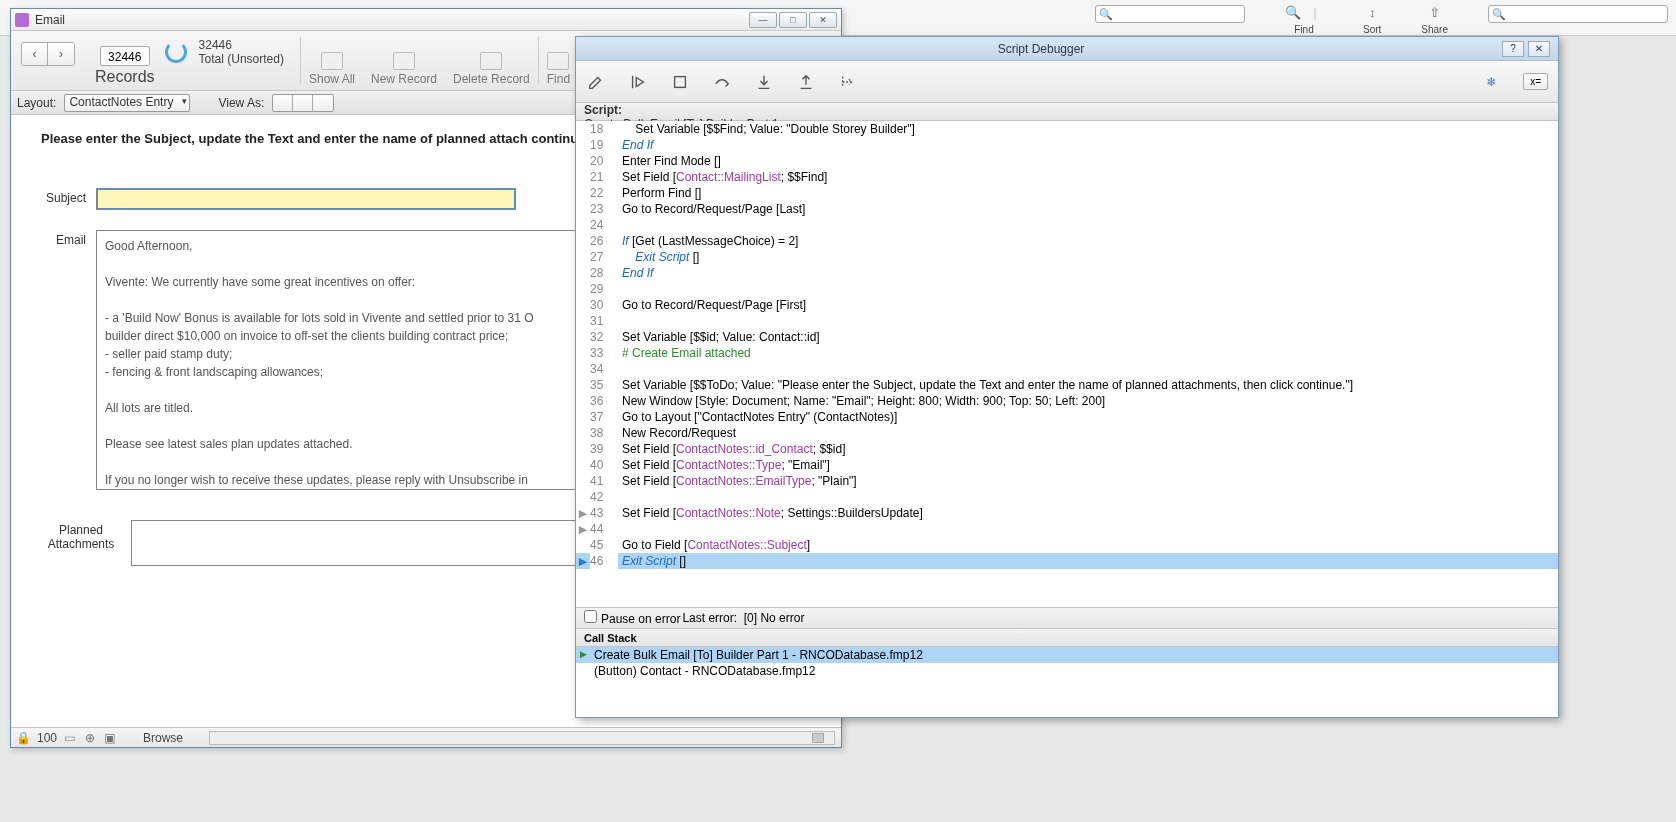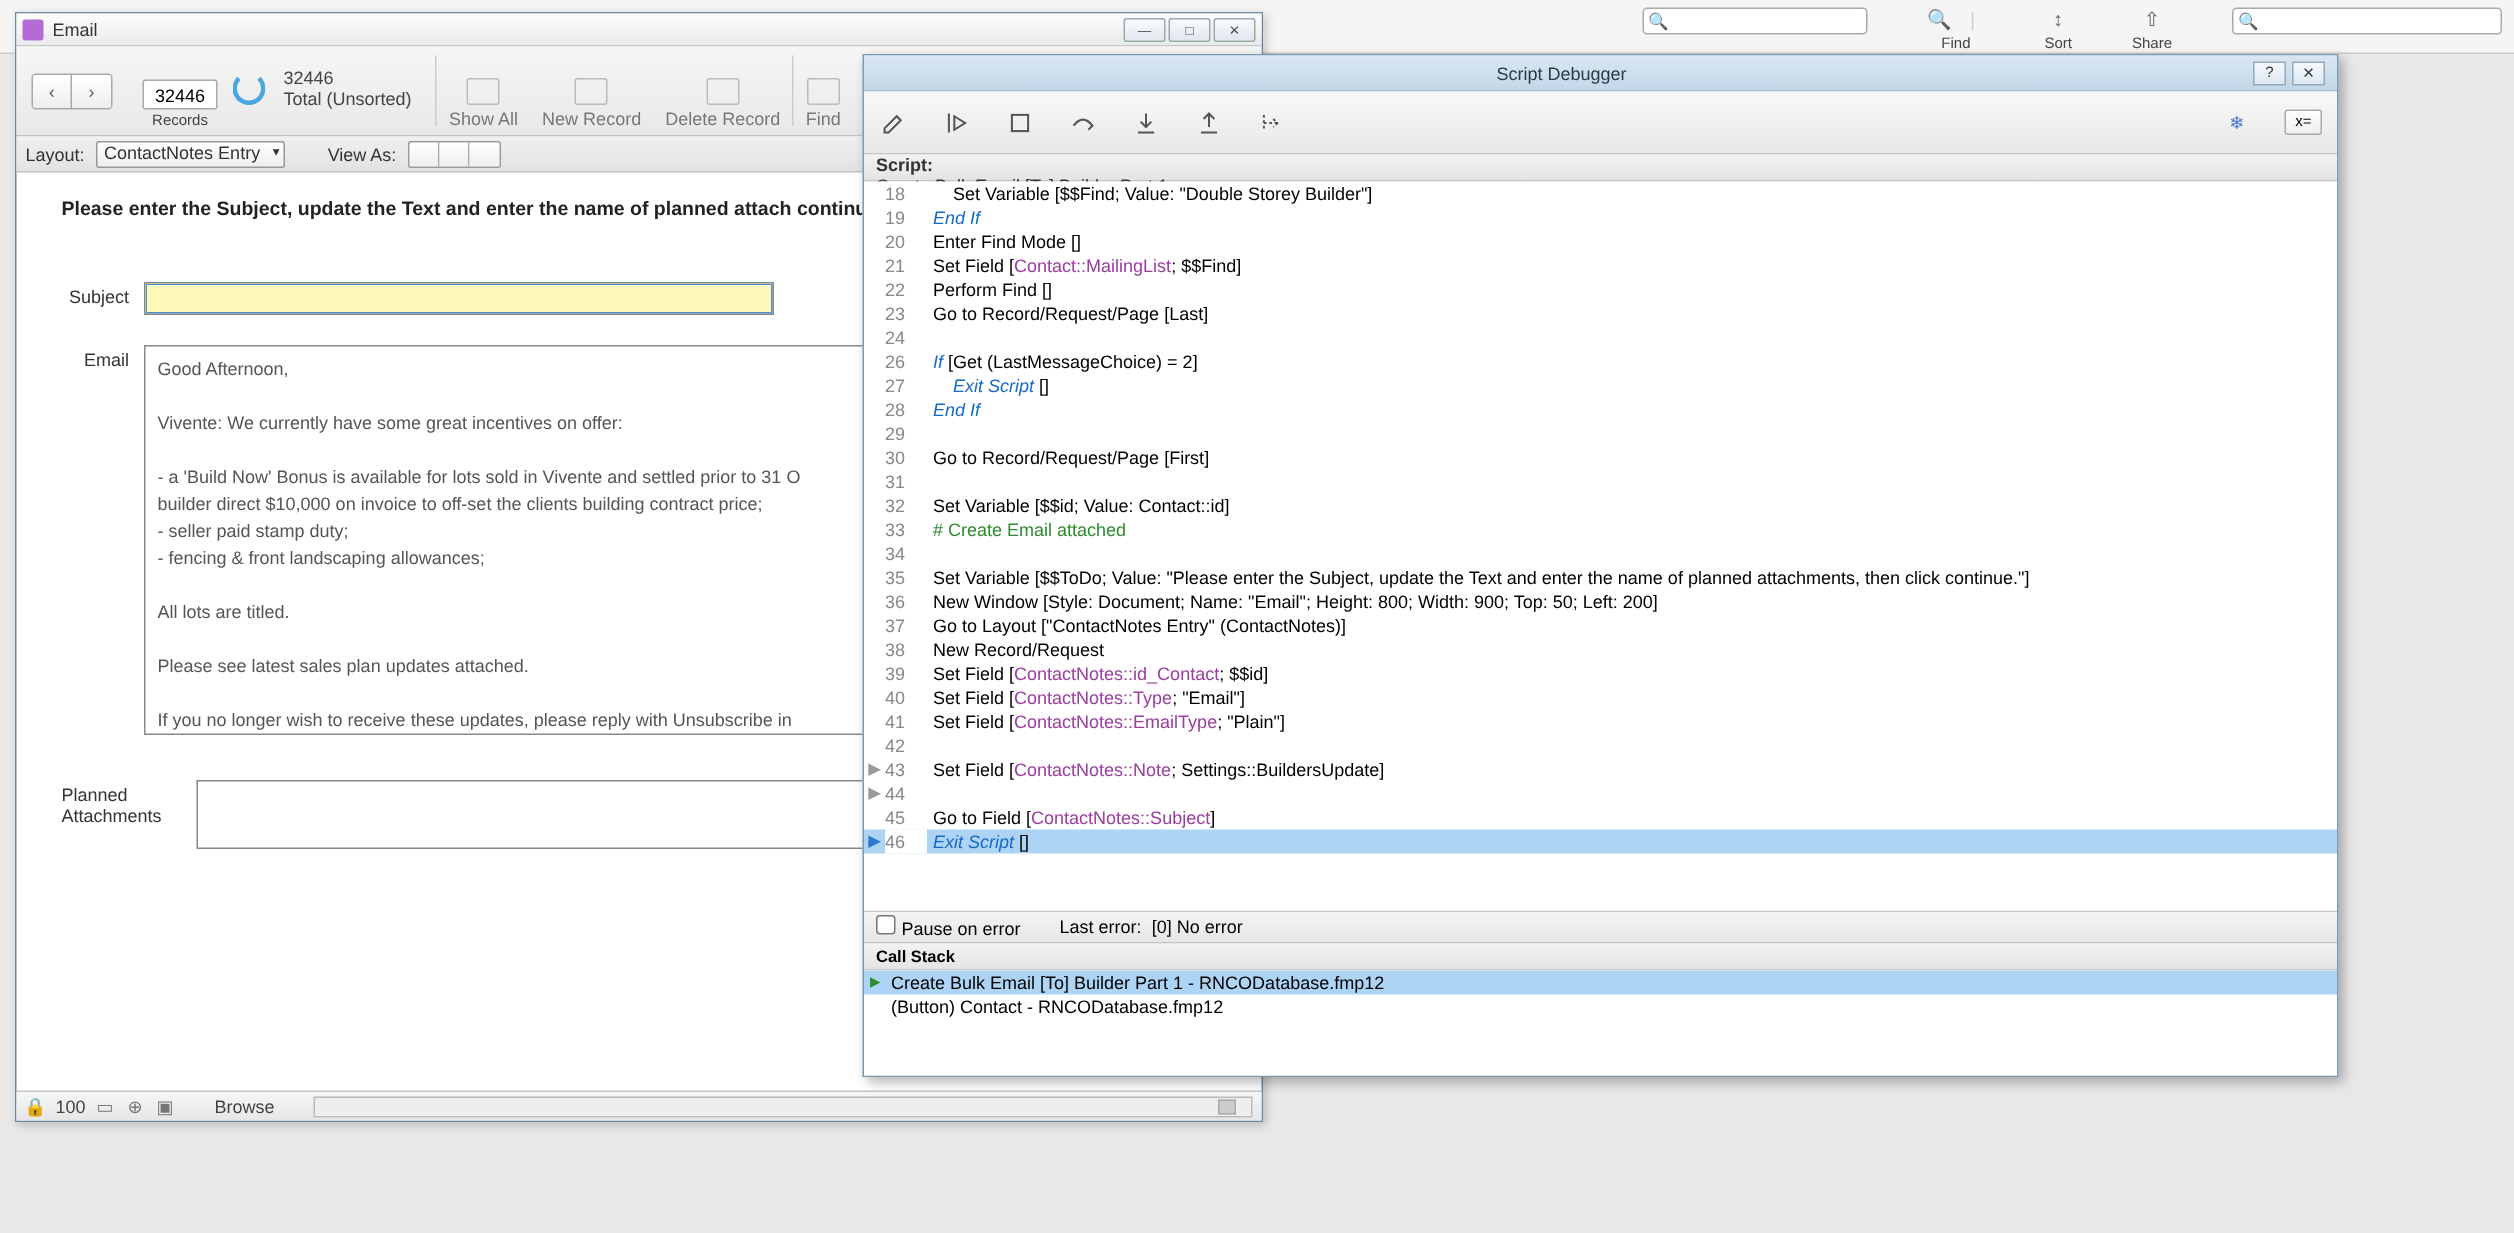--- a/index.html
+++ b/index.html
@@ -18,21 +18,21 @@
 
 .email-window { position: absolute; left: 10px; top: 8px; width: 832px; height: 740px; background: #fff; border: 1px solid #6b8aa3; box-shadow: 2px 2px 6px rgba(0,0,0,.2); display: flex; flex-direction: column; }
 .email-titlebar { height: 22px; background: linear-gradient(#fdfdfd,#eaeaea); border-bottom: 1px solid #c8c8c8; display: flex; align-items: center; padding: 0 4px; }
 .win-icon { width: 14px; height: 14px; background: #b56bd6; margin-right: 6px; border-radius: 2px; }
 .email-titlebar .title { flex: 1; color: #333; }
 .win-btns { display: flex; gap: 2px; }
 .win-btn { width: 28px; height: 16px; border: 1px solid #9aa; border-radius: 2px; background: linear-gradient(#fafcff,#e0e6ee); display: flex; align-items: center; justify-content: center; font-size: 9px; color: #455; cursor: pointer; }
 
 .email-toolbar { height: 60px; background: linear-gradient(#f6f6f6,#e8e8e8); border-bottom: 1px solid #c4c4c4; display: flex; align-items: stretch; }
 .tb-section { display: flex; flex-direction: column; align-items: center; justify-content: flex-end; padding: 4px 10px; gap: 2px; }
-.tb-section .lbl { font-size: 10px; color: #444; }
+.tb-section .lbl { font-size: 16px; color: #444; }
 .nav-arrows { display: flex; border: 1px solid #aaa; border-radius: 3px; overflow: hidden; }
 .nav-arrows div { width: 26px; height: 22px; display: flex; align-items: center; justify-content: center; background: linear-gradient(#fff,#eee); cursor: pointer; color: #555; }
 .nav-arrows div:first-child { border-right: 1px solid #aaa; }
 .rec-box { border: 1px solid #aaa; background: #fff; width: 50px; height: 20px; text-align: center; line-height: 20px; border-radius: 2px; }
 .spinner { width: 22px; height: 22px; border: 3px solid #4aa6e0; border-top-color: transparent; border-radius: 50%; }
 .rec-info { display: flex; flex-direction: column; justify-content: center; font-size: 11px; color: #444; padding: 0 6px; }
 .vsep { width: 1px; background: #ccc; margin: 6px 0; }
 .tb-btn { display: flex; flex-direction: column; align-items: center; justify-content: flex-end; padding: 4px 8px; gap: 2px; color: #777; cursor: pointer; }
 .tb-btn .ic { width: 22px; height: 18px; border: 1px solid #bbb; border-radius: 2px; }
 .tb-btn.disabled { color: #aaa; }
@@ -80,21 +80,21 @@
 .gutter { width: 28px; padding-right: 6px; color: #888; background: #fff; user-select: none; flex-shrink: 0; }
 .gut-mark { width: 14px; flex-shrink: 0; display: flex; align-items: center; justify-content: center; }
 .code-txt { padding-left: 4px; }
 .kw-blue { color: #1569c7; font-style: italic; }
 .kw-purple { color: #9b3ca0; }
 .kw-green { color: #2e8b2e; }
 .line-hl { background: #aed4f5; }
 .arrow-blue { color: #2a7ad1; font-size: 11px; }
 .arrow-grey { color: #999; font-size: 11px; }
 
-.err-bar { height: 22px; background: linear-gradient(#f4f4f4,#e6e6e6); border-top: 1px solid #c4c4c4; border-bottom: 1px solid #c4c4c4; display: flex; align-items: center; padding: 0 8px; gap: 26px; font-size: 11px; }
+.err-bar { height: 22px; background: linear-gradient(#f4f4f4,#e6e6e6); border-top: 1px solid #c4c4c4; border-bottom: 1px solid #c4c4c4; display: flex; align-items: center; padding: 0 8px; gap: 2px; font-size: 11px; }
 .err-bar input[type=checkbox] { margin-right: 4px; }
 
 .callstack-hdr { height: 18px; background: linear-gradient(#f2f2f2,#e4e4e4); border-bottom: 1px solid #c4c4c4; padding: 0 8px; font-size: 11px; font-weight: bold; display: flex; align-items: center; }
 .callstack { height: 70px; background: #fff; overflow: auto; font-size: 11px; }
 .cs-row { padding: 1px 8px 1px 18px; position: relative; }
 .cs-row.sel { background: #aed4f5; }
 .cs-row .tri { position: absolute; left: 4px; top: 2px; color: #2e8b2e; font-size: 9px; }
 </style>
 </head>
 <body>
@@ -227,21 +227,21 @@
 All lots are titled.
 
 Please see latest sales plan updates attached.
 
 If you no longer wish to receive these updates, please reply with Unsubscribe in
 
 Have a great weekend!</div>
     </div>
 
     <div class="field-row" style="margin-top:30px">
-      <div class="field-label wide" style="white-space:pre-line;text-align:left">Planned
+      <div class="field-label wide" style="white-space:pre-line;text-align:center">Planned
 Attachments</div>
       <div class="attach-box"></div>
     </div>
   </div>
 
   <div class="email-status">
     <span class="status-ic">🔒</span>
     <span>100</span>
     <span class="status-ic">▭</span>
     <span class="status-ic">⊕</span>

